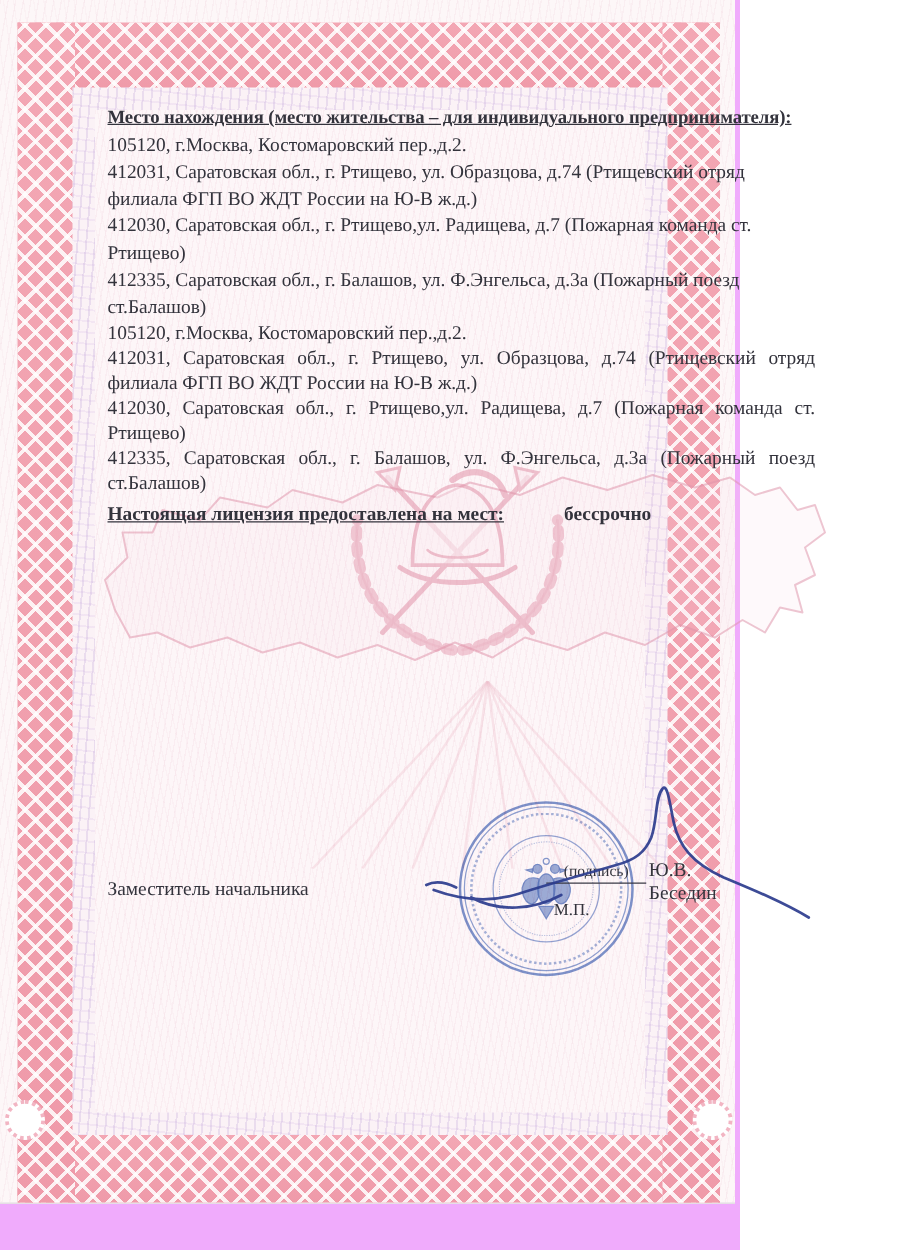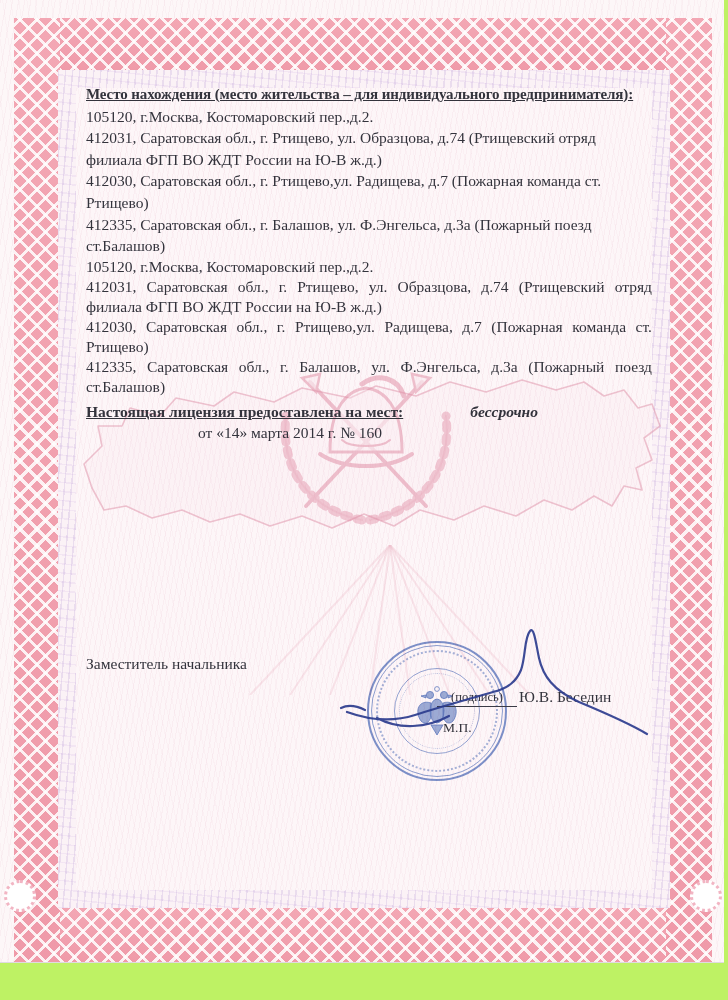--- a/index.html
+++ b/index.html
@@ -4,22 +4,22 @@
 <style>
   html, body {
     margin: 0; padding: 0;
     width: 728px; height: 1000px;
     background: #ffffff;
     overflow: hidden;
     font-family: "Liberation Serif", serif;
   }
   .page {
     position: relative;
-    width: 728px; height: 1000px;
-    background: #bef264;
+    width: 592px; height: 1000px;
+    background: #f0abfc;
   }
   
   .paper {
     position: absolute;
     left: 0; top: 0; right: 4px; bottom: 37px;
     background:
       repeating-linear-gradient(100deg, rgba(238,204,216,.20) 0 1px, transparent 1px 6px),
       repeating-linear-gradient(82deg, rgba(238,204,216,.13) 0 1px, transparent 1px 8px),
       #fdf7f8;
     border-bottom: 1px solid #dfdbe0;
@@ -75,28 +75,28 @@
     color: #33333c;
     font-size: 15.5px;
     line-height: 21.6px;
   }
   .content p { margin: 0; }
   .bu { font-weight: bold; text-decoration: underline; }
   .hdr { font-size: 15px; letter-spacing: -0.1px; }
   .hdr2 { margin-top: 8px !important; }
   .addr2 { line-height: 20px; text-align: justify; }
   .term-line { margin-top: 4px !important; }
-  .term-val { font-weight: bold; margin-left: 67px; font-style: italic; }
+  .term-val { font-weight: bold; margin-left: 48px; }
   .basis { margin-top: 54px !important; text-align: justify; }
   .basis-val { margin-left: 6px; }
   .basis-date { padding-left: 112px; }
 
   
   .sig-title {
-    position: absolute; left: 86px; top: 652px;
+    position: absolute; left: 86px; top: 700px;
     color: #33333c; font-size: 15.5px; line-height: 23px;
   }
   .sig-line {
     position: absolute; left: 437px; top: 706px; width: 80px;
     border-bottom: 1.5px solid #3a3a45;
   }
   .sig-caption {
     position: absolute; left: 436px; top: 690px; width: 82px;
     text-align: center; color: #33333c; font-size: 12.5px;
   }
@@ -198,21 +198,20 @@
 
     <p class="addr2">105120, г.Москва, Костомаровский пер.,д.2.</p>
     <p class="addr2">412031, Саратовская обл., г. Ртищево, ул. Образцова, д.74 (Ртищевский отряд филиала ФГП ВО ЖДТ России на Ю-В ж.д.)</p>
     <p class="addr2">412030, Саратовская обл., г. Ртищево,ул. Радищева, д.7 (Пожарная команда ст. Ртищево)</p>
     <p class="addr2">412335, Саратовская обл., г. Балашов, ул. Ф.Энгельса, д.3а (Пожарный поезд ст.Балашов)</p>
 
     <p class="term-line">
       <span class="bu">Настоящая лицензия предоставлена на мест:</span><span class="term-val">бессрочно</span>
     </p>
 
-    <p class="basis-date">от «14» марта 2014 г. № 160</p>
   </div>
 
   <div class="sig-title">
     <div>Заместитель начальника</div>
   </div>
 
   <div class="stamp">
     <div class="ring r1"></div>
     <div class="ring r2"></div>
     <div class="ring r3"></div>

